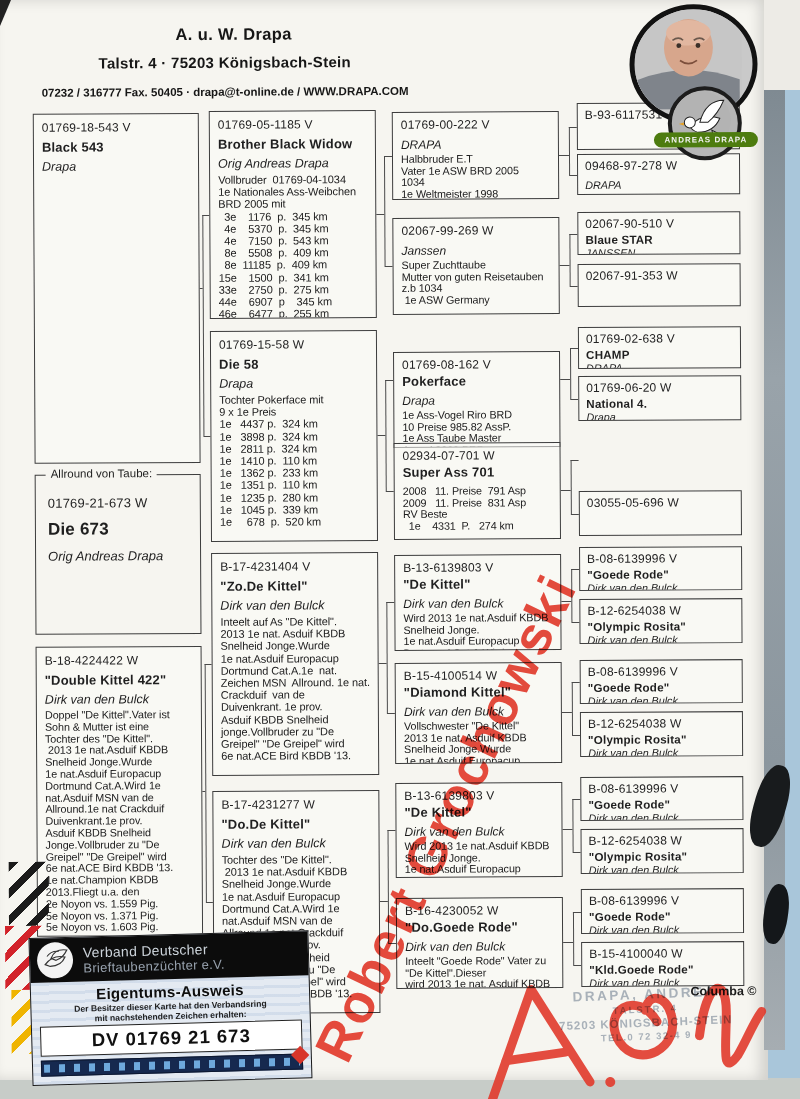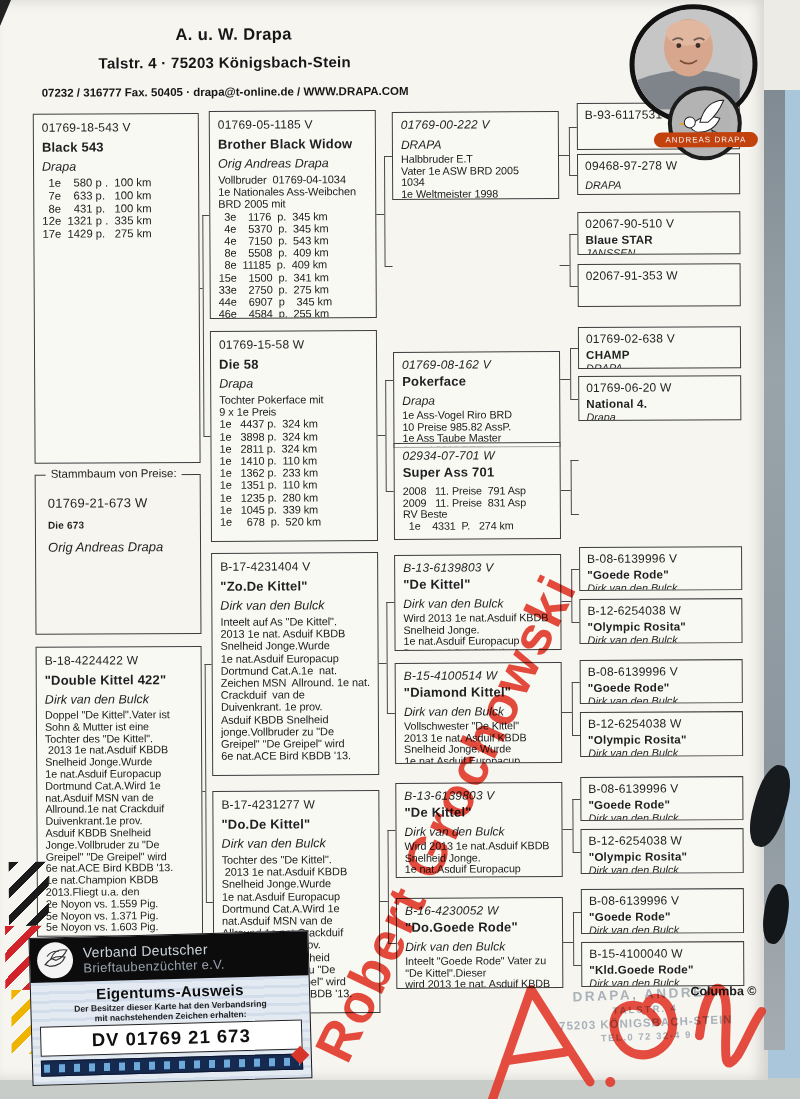--- a/index.html
+++ b/index.html
@@ -21,46 +21,46 @@
   
   .hdr-owner{position:absolute;left:178px;top:24px;font-size:16.5px;font-weight:bold;letter-spacing:.4px;color:#161616;}
   .hdr-addr{position:absolute;left:101px;top:53px;font-size:15px;font-weight:bold;letter-spacing:.3px;color:#161616;}
   .hdr-contact{position:absolute;left:44px;top:85px;font-size:11.5px;font-weight:bold;color:#161616;}
 
   
   .photo-circle{position:absolute;left:632px;top:6px;width:118px;height:110px;border-radius:50%;
                 border:5px solid #121212;overflow:hidden;background:#c9c9c9;z-index:6;}
   .emblem{position:absolute;left:670px;top:88px;width:66px;height:66px;border-radius:50%;
           border:4px solid #1c1c1c;background:#b6b6b6;z-index:7;overflow:hidden;}
-  .banner{position:absolute;left:656px;top:134px;width:104px;height:15px;background:#c2410c;border-radius:8px;
-          color:#f3f3f3;font-size:8px;font-weight:normal;text-align:center;line-height:15px;letter-spacing:1px;z-index:8;}
+  .banner{position:absolute;left:656px;top:134px;width:104px;height:15px;background:#4d7c0f;border-radius:8px;
+          color:#f3f3f3;font-size:8px;font-weight:bold;text-align:center;line-height:15px;letter-spacing:1px;z-index:8;}
 
   
   .pbox{position:absolute;border:1.5px solid #3d3d3d;background:rgba(252,251,247,.55);
         padding:6px 6px 4px 8px;box-sizing:border-box;overflow:hidden;}
   .ring{font-size:12px;letter-spacing:.2px;margin-bottom:5px;color:#232323;}
   .bname{font-size:13px;font-weight:bold;margin-bottom:5px;letter-spacing:.2px;}
   .breeder{font-size:12.5px;font-style:italic;margin-bottom:3px;}
   .bline{font-size:11px;line-height:12.2px;white-space:pre;letter-spacing:-.1px;color:#202020;}
   .results .bline{font-size:11.3px;line-height:12.8px;letter-spacing:0;}
   .md{padding:5px 6px 3px 8px;}
-  .md .ring{margin-bottom:2px;font-style:italic;}
+  .md .ring{margin-bottom:2px;}
   .md .breeder{font-size:12px;margin-bottom:2px;}
   .md .bline{font-size:10.8px;line-height:11.6px;}
   .mt6{margin-top:6px;}
   .sm{padding:4px 6px 2px 7px;}
   .sm .ring{font-size:12px;margin-bottom:2px;}
   .sm .bname{font-size:11.6px;margin-bottom:1px;}
   .sm .breeder{font-size:10.8px;margin-bottom:0;}
   .dense .bline{font-size:10.8px;line-height:11.8px;}
 
   .frame{position:absolute;border:1.5px solid #3d3d3d;box-sizing:border-box;}
   .frame-legend{position:absolute;top:-8px;left:10px;background:#f6f5f0;padding:0 5px;font-size:11.5px;color:#1d1d1d;}
   .frame .ring{margin:20px 0 0 12px;font-size:13px;}
-  .frame .bname{margin:9px 0 0 12px;font-size:10px;}
+  .frame .bname{margin:9px 0 0 12px;font-size:17px;}
   .frame .breeder{margin:9px 0 0 12px;font-size:13px;}
 
   .conn{position:absolute;}
   .connH{border-top:1.3px solid #4a4a4a;height:0;}
   .connV{border-left:1.3px solid #4a4a4a;width:0;}
 
   
   .flag{position:absolute;left:2px;top:860px;width:46px;height:198px;z-index:3;}
   .flag div{width:40px;height:64px;}
   .f-black{background:repeating-linear-gradient(135deg,#1b1b1b 0 7px,transparent 7px 19px);transform:translateX(5px);}
@@ -140,31 +140,24 @@
         <path d="M12,32 l-5,1.5 5,1.5 z" fill="#e8a020"></path>
         <path d="M40,40 L56,48 L42,48 Z" fill="#ffffff" stroke="#222" stroke-width="1"></path>
       </svg>
     </div>
     <div class="banner">ANDREAS DRAPA</div>
 
     <div class="pbox results" style="left:35px;top:112px;width:166px;height:350px">
       <div class="ring">01769-18-543 V</div>
       <div class="bname">Black 543</div>
       <div class="breeder">Drapa</div>
-      <div>
-          <div class="bline">  1e    580 p .  100 km</div>
-          <div class="bline">  7e    633 p.   100 km</div>
-          <div class="bline">  8e    431 p.   100 km</div>
-          <div class="bline">12e  1321 p .  335 km</div>
-          <div class="bline">17e  1429 p.   275 km</div>
-        </div>
     </div>
 
     <div class="frame" style="left:35px;top:473px;width:166px;height:160px">
-      <span class="frame-legend">Stammbaum von Preise:</span>
+      <span class="frame-legend">Allround von Taube:</span>
       <div class="ring">01769-21-673 W</div>
       <div class="bname">Die   673</div>
       <div class="breeder">Orig Andreas Drapa</div>
     </div>
 
     <div class="pbox dense" style="left:35px;top:645px;width:166px;height:290px">
       <div class="ring">B-18-4224422 W</div>
       <div class="bname">"Double Kittel 422"</div>
       <div class="breeder">Dirk van den Bulck</div>
       <div>
@@ -199,21 +192,21 @@
           <div class="bline">1e Nationales Ass-Weibchen</div>
           <div class="bline">BRD 2005 mit</div>
           <div class="bline">  3e    1176  p.  345 km</div>
           <div class="bline">  4e    5370  p.  345 km</div>
           <div class="bline">  4e    7150  p.  543 km</div>
           <div class="bline">  8e    5508  p.  409 km</div>
           <div class="bline">  8e  11185  p.  409 km</div>
           <div class="bline">15e    1500  p.  341 km</div>
           <div class="bline">33e    2750  p.  275 km</div>
           <div class="bline">44e    6907  p    345 km</div>
-          <div class="bline">46e    4584  p.  255 km</div>
+          <div class="bline">46e    6477  p.  255 km</div>
         </div>
     </div>
     <div class="pbox" style="left:211px;top:330px;width:167px;height:211px">
       <div class="ring">01769-15-58 W</div>
       <div class="bname">Die 58</div>
       <div class="breeder">Drapa</div>
       <div>
           <div class="bline">Tochter Pokerface mit</div>
           <div class="bline">9 x 1e Preis</div>
           <div class="bline">1e   4437 p.  324 km</div>
@@ -269,20 +262,30 @@
     <div class="pbox md" style="left:394px;top:112px;width:167px;height:88px">
       <div class="ring">01769-00-222 V</div>
       <div class="breeder mt6">DRAPA</div>
       <div>
           <div class="bline">Halbbruder E.T</div>
           <div class="bline">Vater 1e ASW BRD 2005</div>
           <div class="bline">1034</div>
           <div class="bline">1e Weltmeister 1998</div>
         </div>
     </div>
+    <div class="pbox md" style="left:394px;top:218px;width:167px;height:97px">
+      <div class="ring">02067-99-269 W</div>
+      <div class="breeder mt6">Janssen</div>
+      <div>
+          <div class="bline">Super Zuchttaube</div>
+          <div class="bline">Mutter von guten Reisetauben</div>
+          <div class="bline">z.b 1034</div>
+          <div class="bline"> 1e ASW Germany</div>
+        </div>
+    </div>
     <div class="pbox md" style="left:394px;top:352px;width:167px;height:96px">
       <div class="ring">01769-08-162 V</div>
       <div class="bname">Pokerface</div>
       <div class="breeder">Drapa</div>
       <div>
           <div class="bline">1e Ass-Vogel Riro BRD</div>
           <div class="bline">10 Preise 985.82 AssP.</div>
           <div class="bline">1e Ass Taube Master</div>
           <div class="bline">Award 2009 BRD</div>
         </div>
@@ -358,20 +361,23 @@
     </div>
     <div class="pbox sm" style="left:579px;top:328px;width:163px;height:42px">
       <div class="ring">01769-02-638 V</div>
       <div class="bname">CHAMP</div>
       <div class="breeder">DRAPA</div>
     </div>
     <div class="pbox sm" style="left:579px;top:377px;width:163px;height:45px">
       <div class="ring">01769-06-20 W</div>
       <div class="bname">National  4.</div>
       <div class="breeder">Drapa</div>
+    </div>
+    <div class="pbox sm" style="left:579px;top:492px;width:163px;height:45px">
+      <div class="ring">03055-05-696 W</div>
     </div>
     <div class="pbox sm" style="left:579px;top:548px;width:163px;height:44px">
       <div class="ring">B-08-6139996 V</div>
       <div class="bname">"Goede Rode"</div>
       <div class="breeder">Dirk van den Bulck</div>
     </div>
     <div class="pbox sm" style="left:579px;top:600px;width:163px;height:45px">
       <div class="ring">B-12-6254038 W</div>
       <div class="bname">"Olympic Rosita"</div>
       <div class="breeder">Dirk van den Bulck</div>

